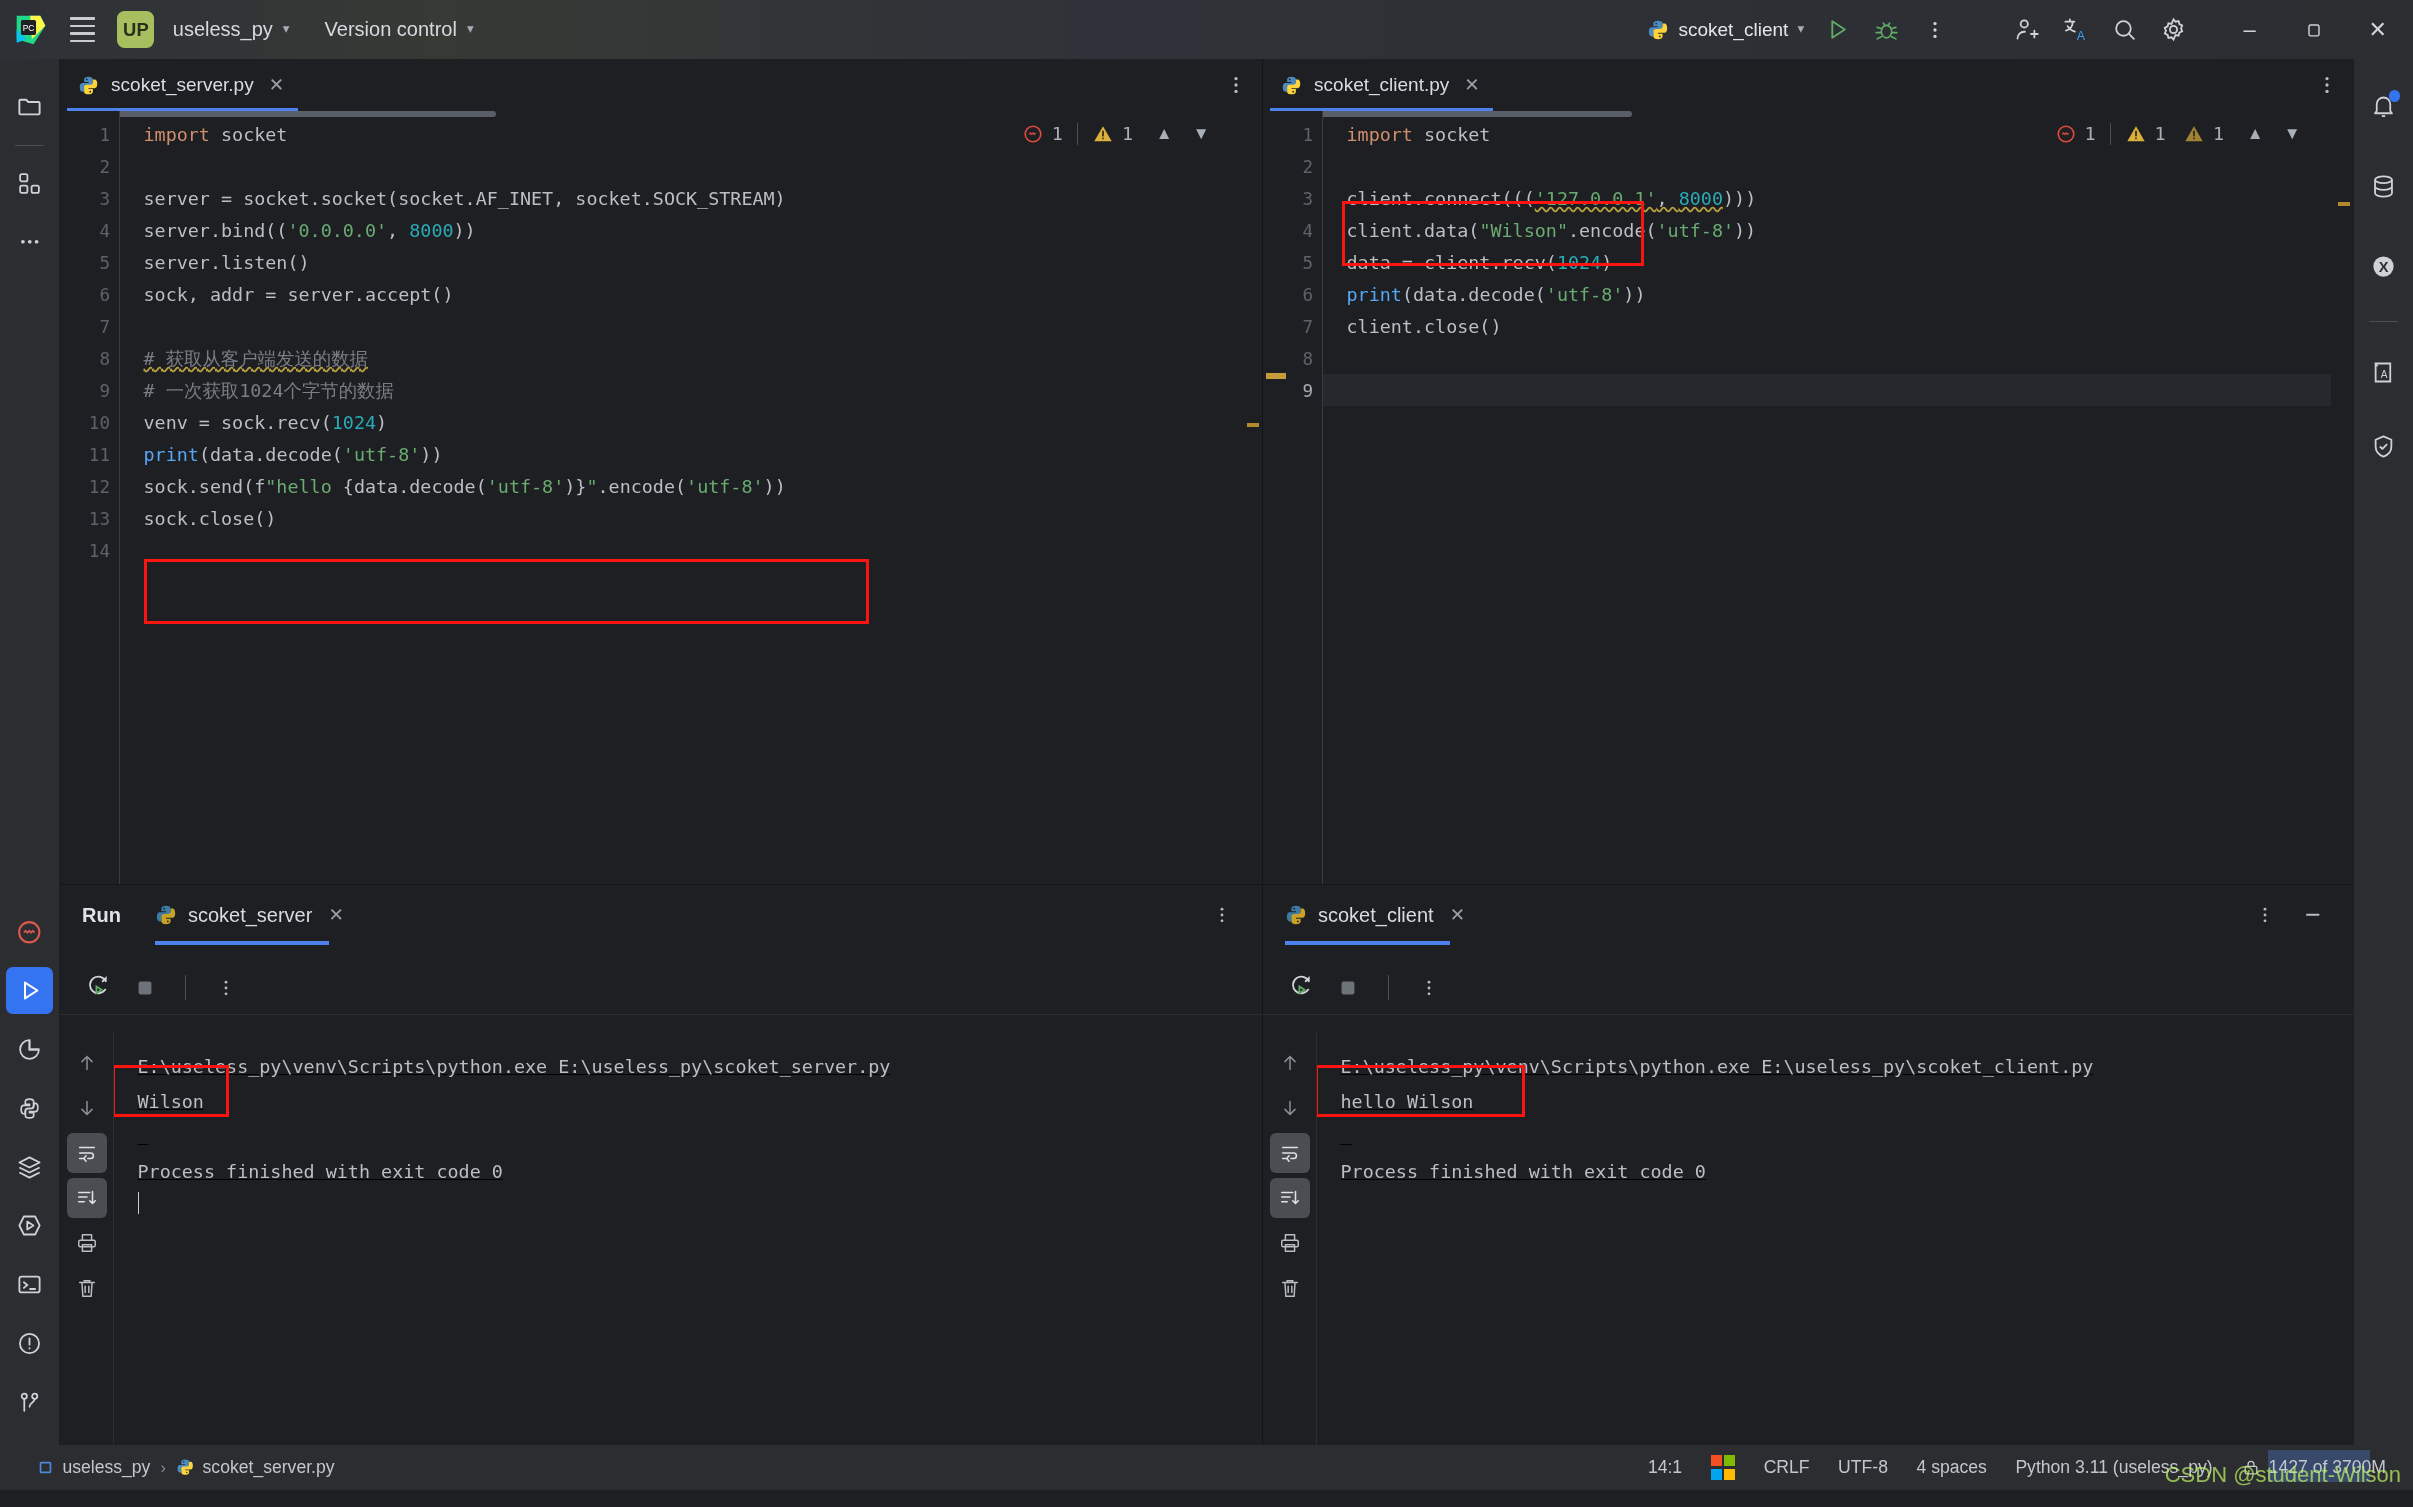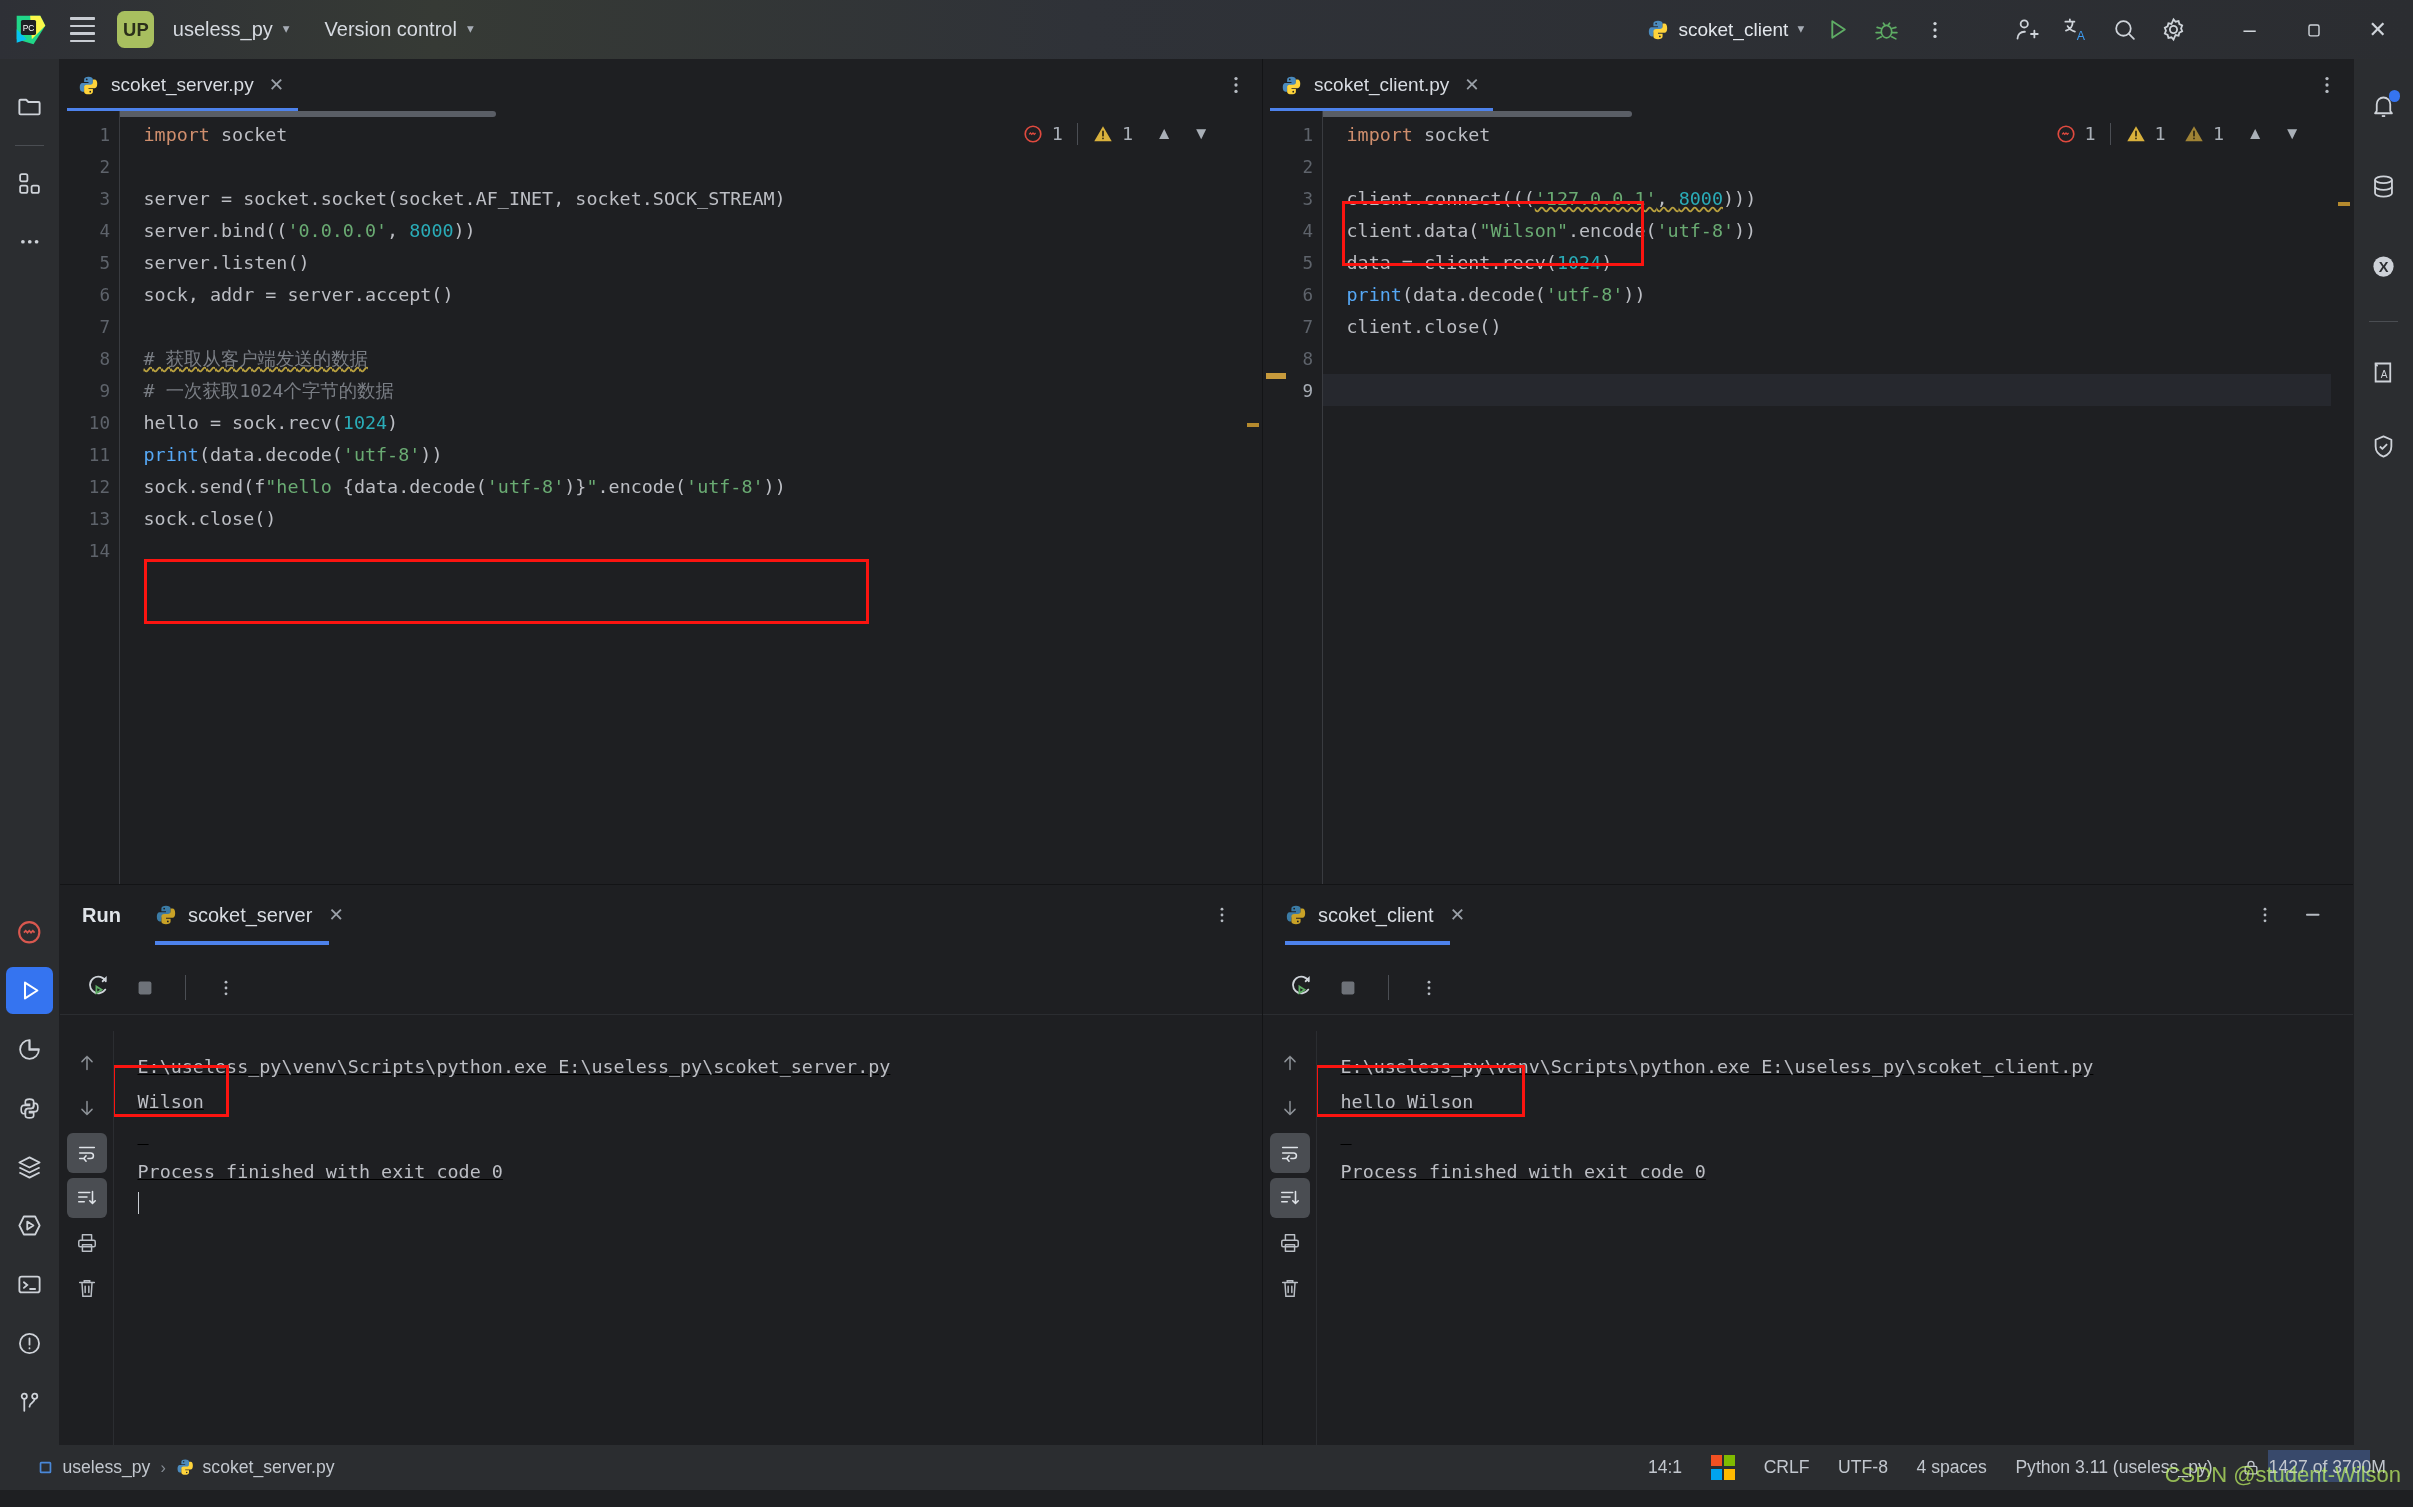--- a/index.html
+++ b/index.html
@@ -367,21 +367,21 @@
             <div class="code" id="code-left">
                 <div class="cl"><span class="kw">import</span><span> socket</span></div>
                 <div class="cl">&nbsp;</div>
                 <div class="cl"><span>server = socket.socket(socket.AF_INET, socket.SOCK_STREAM)</span></div>
                 <div class="cl"><span>server.bind((</span><span class="str">'0.0.0.0'</span><span>, </span><span class="num">8000</span><span>))</span></div>
                 <div class="cl"><span>server.listen()</span></div>
                 <div class="cl"><span>sock, addr = server.accept()</span></div>
                 <div class="cl">&nbsp;</div>
                 <div class="cl"><span class="cmt squig"># 获取从客户端发送的数据</span></div>
                 <div class="cl"><span class="cmt"># 一次获取1024个字节的数据</span></div>
-                <div class="cl"><span>hello = sock.recv(</span><span class="num">1024</span><span>)</span></div>
+                <div class="cl"><span>venv = sock.recv(</span><span class="num">1024</span><span>)</span></div>
                 <div class="cl"><span class="fn">print</span><span>(data.decode(</span><span class="str">'utf-8'</span><span>))</span></div>
                 <div class="cl"><span>sock.send(f</span><span class="str">"hello </span><span>{data.decode(</span><span class="str">'utf-8'</span><span>)}</span><span class="str">"</span><span>.encode(</span><span class="str">'utf-8'</span><span>))</span></div>
                 <div class="cl"><span>sock.close()</span></div>
                 <div class="cl">&nbsp;</div>
               </div>
             <div class="edmarks">
               <div class="mk" style="top:312px; background:#b58a2e;"></div>
             </div>
             <div class="inspect">
               <div class="insp-g">

